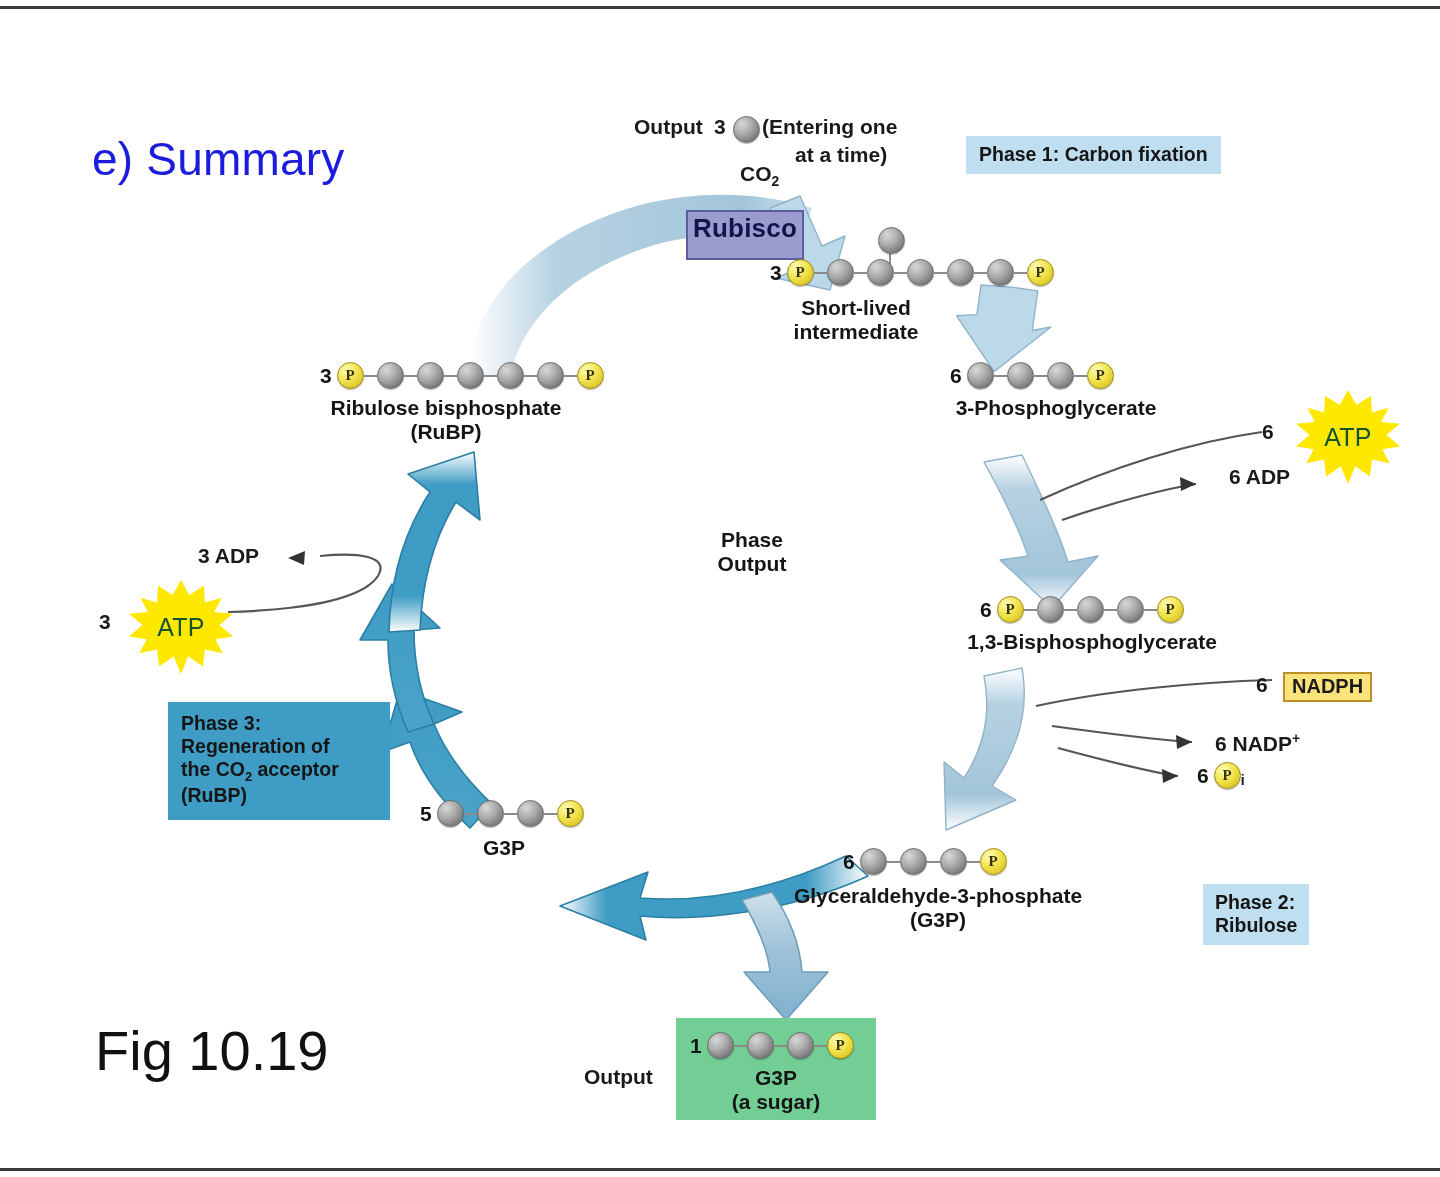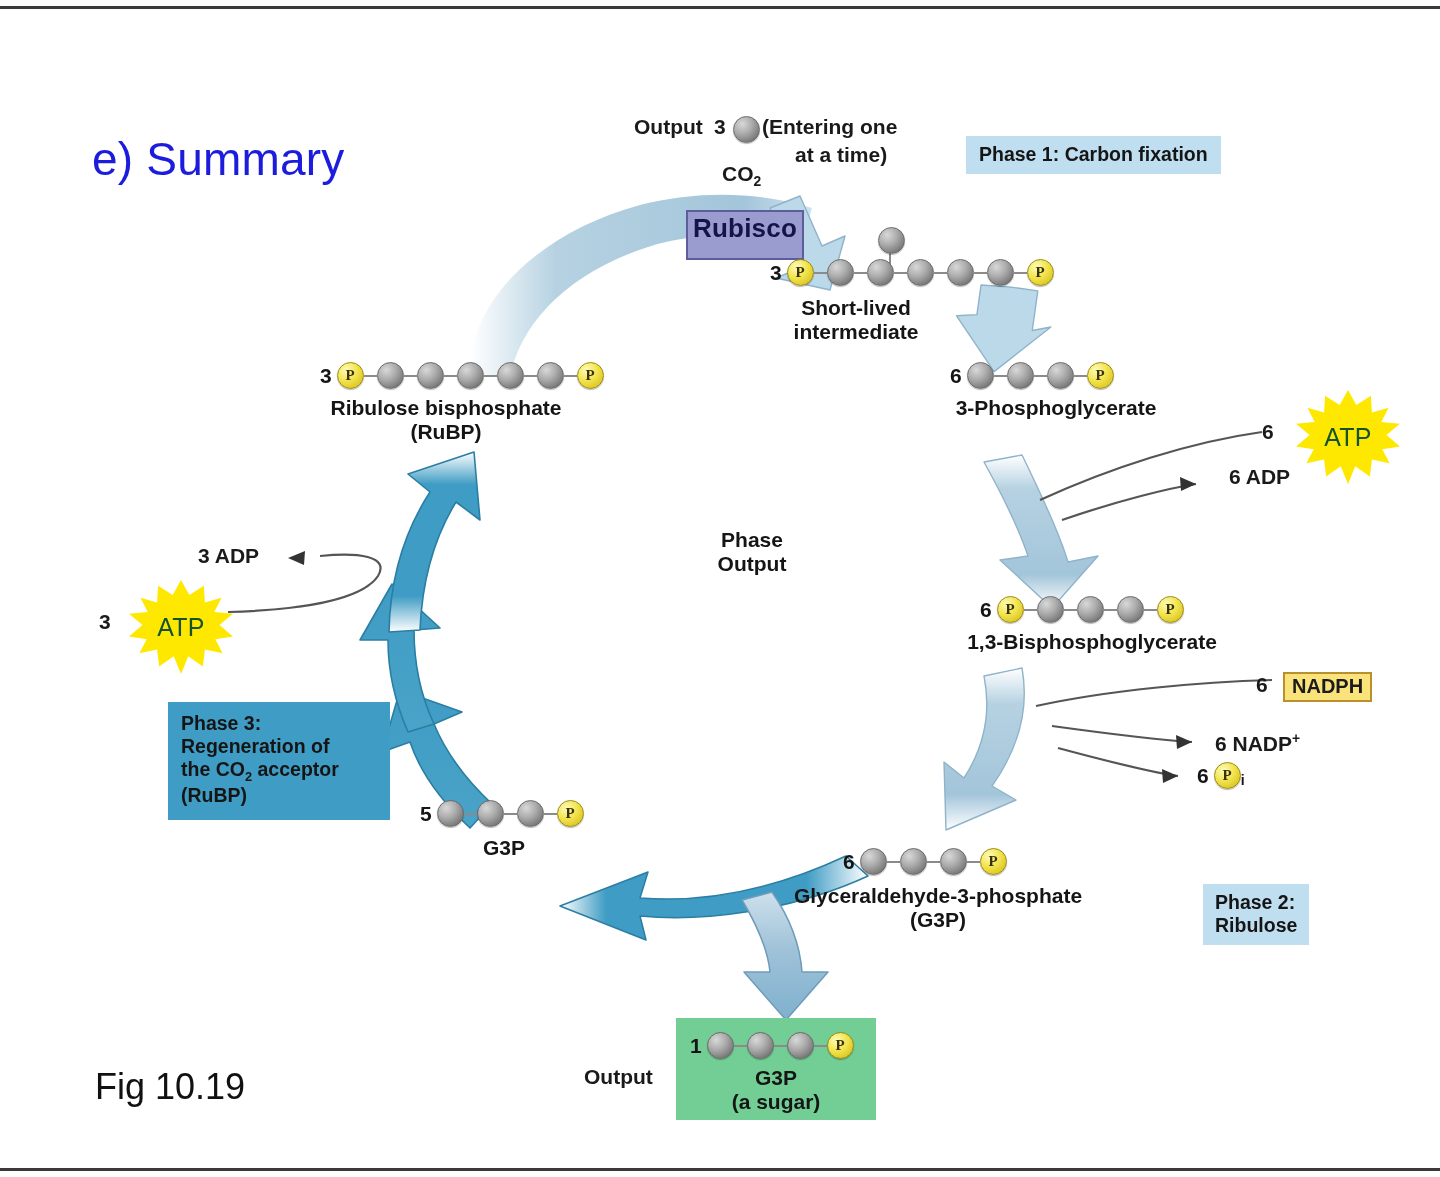--- a/index.html
+++ b/index.html
@@ -12,22 +12,22 @@
   .rule.bot{bottom:6px;}
 
   .stage{position:absolute;inset:0;}
 
   
   .lbl{position:absolute;font-weight:bold;color:#1a1a1a;white-space:nowrap;}
   .t16{font-size:21px;}
 
   .title{position:absolute;left:92px;top:132px;font-size:46px;color:#1c1cdd;
          font-weight:normal;letter-spacing:.2px;}
-  .figno{position:absolute;left:95px;top:1018px;font-size:36px;color:#111;
-         font-weight:normal;margin-top:48px;}
+  .figno{position:absolute;left:95px;top:1018px;font-size:56px;color:#111;
+         font-weight:normal;}
 
   
   .phase{position:absolute;font-weight:bold;color:#151515;line-height:1.18;}
   .phase.light{background:#bfdff0;}
   .phase.dark{background:#3f9cc4;}
   #phase1{left:966px;top:136px;padding:7px 13px 8px;font-size:19.5px;}
   #phase2{left:1203px;top:884px;padding:7px 12px 8px;font-size:19.5px;}
   #phase3{left:168px;top:702px;padding:10px 13px 13px;font-size:19.5px;width:196px;}
 
   
@@ -193,21 +193,21 @@
     <div>(RuBP)</div>
   </div>
 
   <div class="lbl t16" style="left:634px;top:115px;">Output</div>
   <div class="lbl t16" style="left:714px;top:115px;">3</div>
   <div class="chain" style="left:733px;top:116px;">
     <div class="node"></div>
   </div>
   <div class="lbl t16" style="left:762px;top:115px;">(Entering one</div>
   <div class="lbl t16" style="left:795px;top:143px;">at a time)</div>
-  <div class="lbl t16" style="left:722px;top:162px;"><span>CO</span><span class="sub">2</span></div>
+  <div class="lbl t16" style="left:740px;top:162px;"><span>CO</span><span class="sub">2</span></div>
 
   <div id="rubisco">Rubisco</div>
 
   <div class="cap t16" style="left:752px;top:528px;">
     <div>Phase</div>
     <div>Output</div>
   </div>
 
   <div class="chain" style="left:770px;top:259px;">
     <span class="count">3</span>

